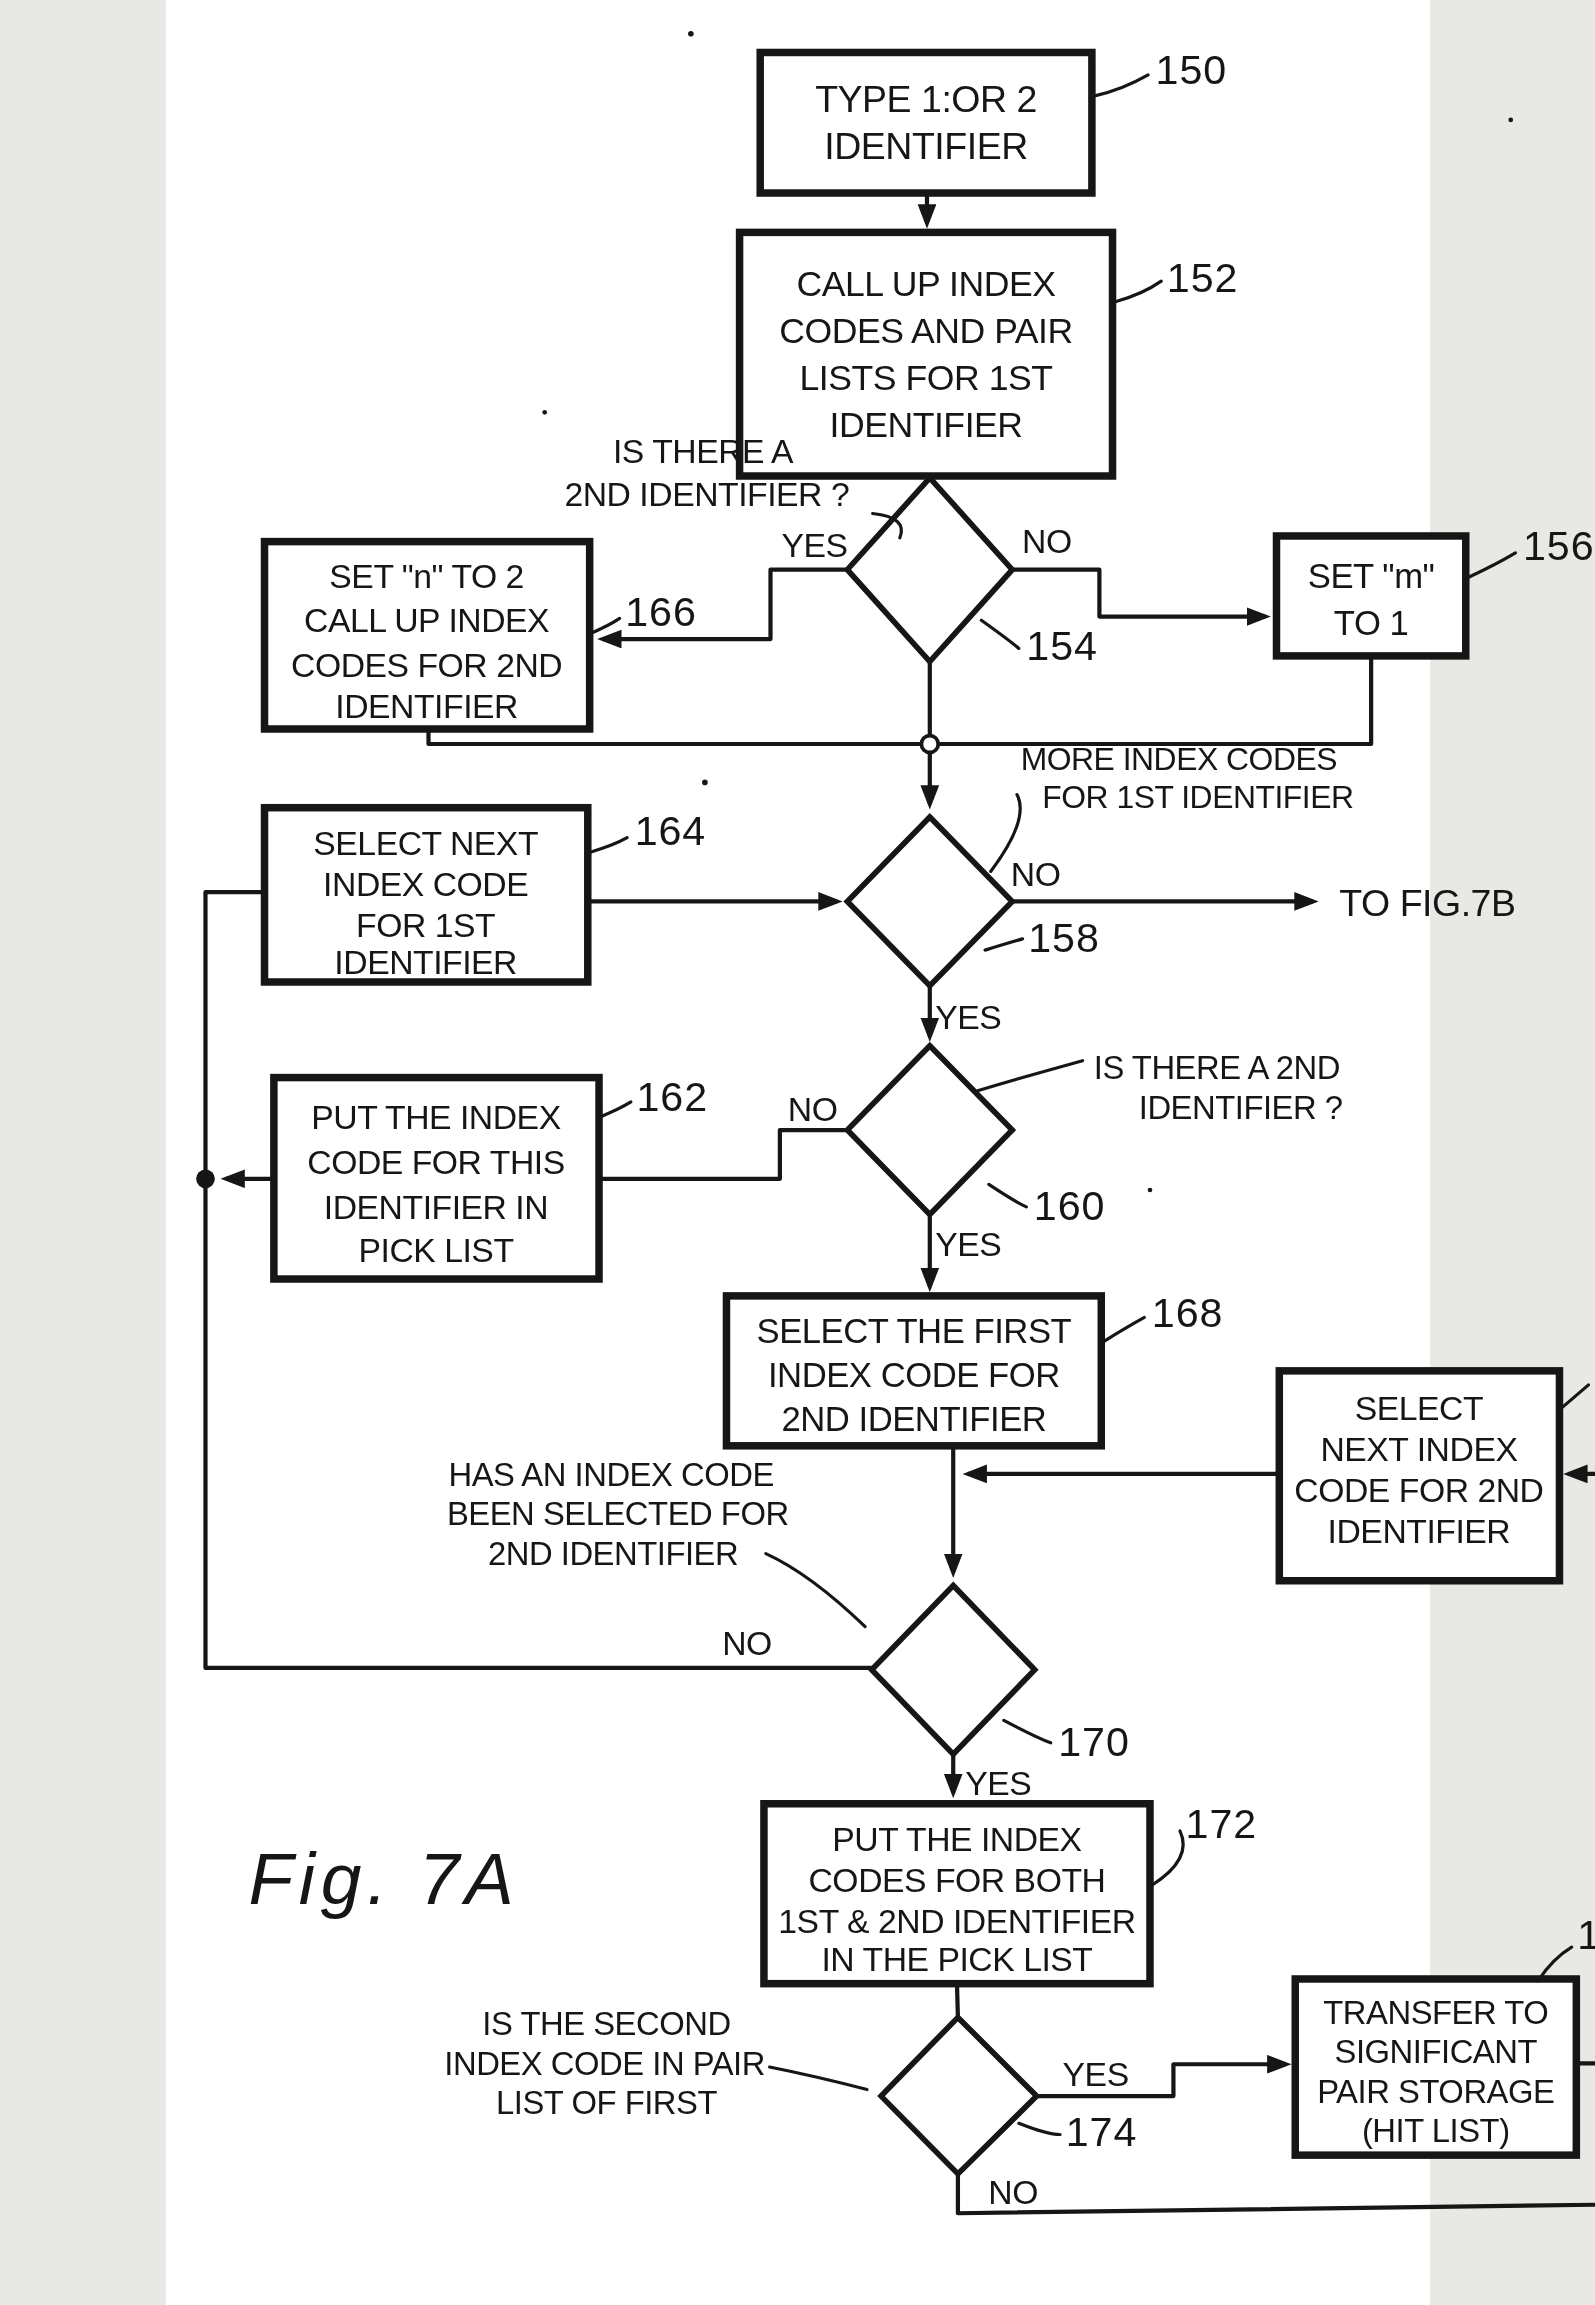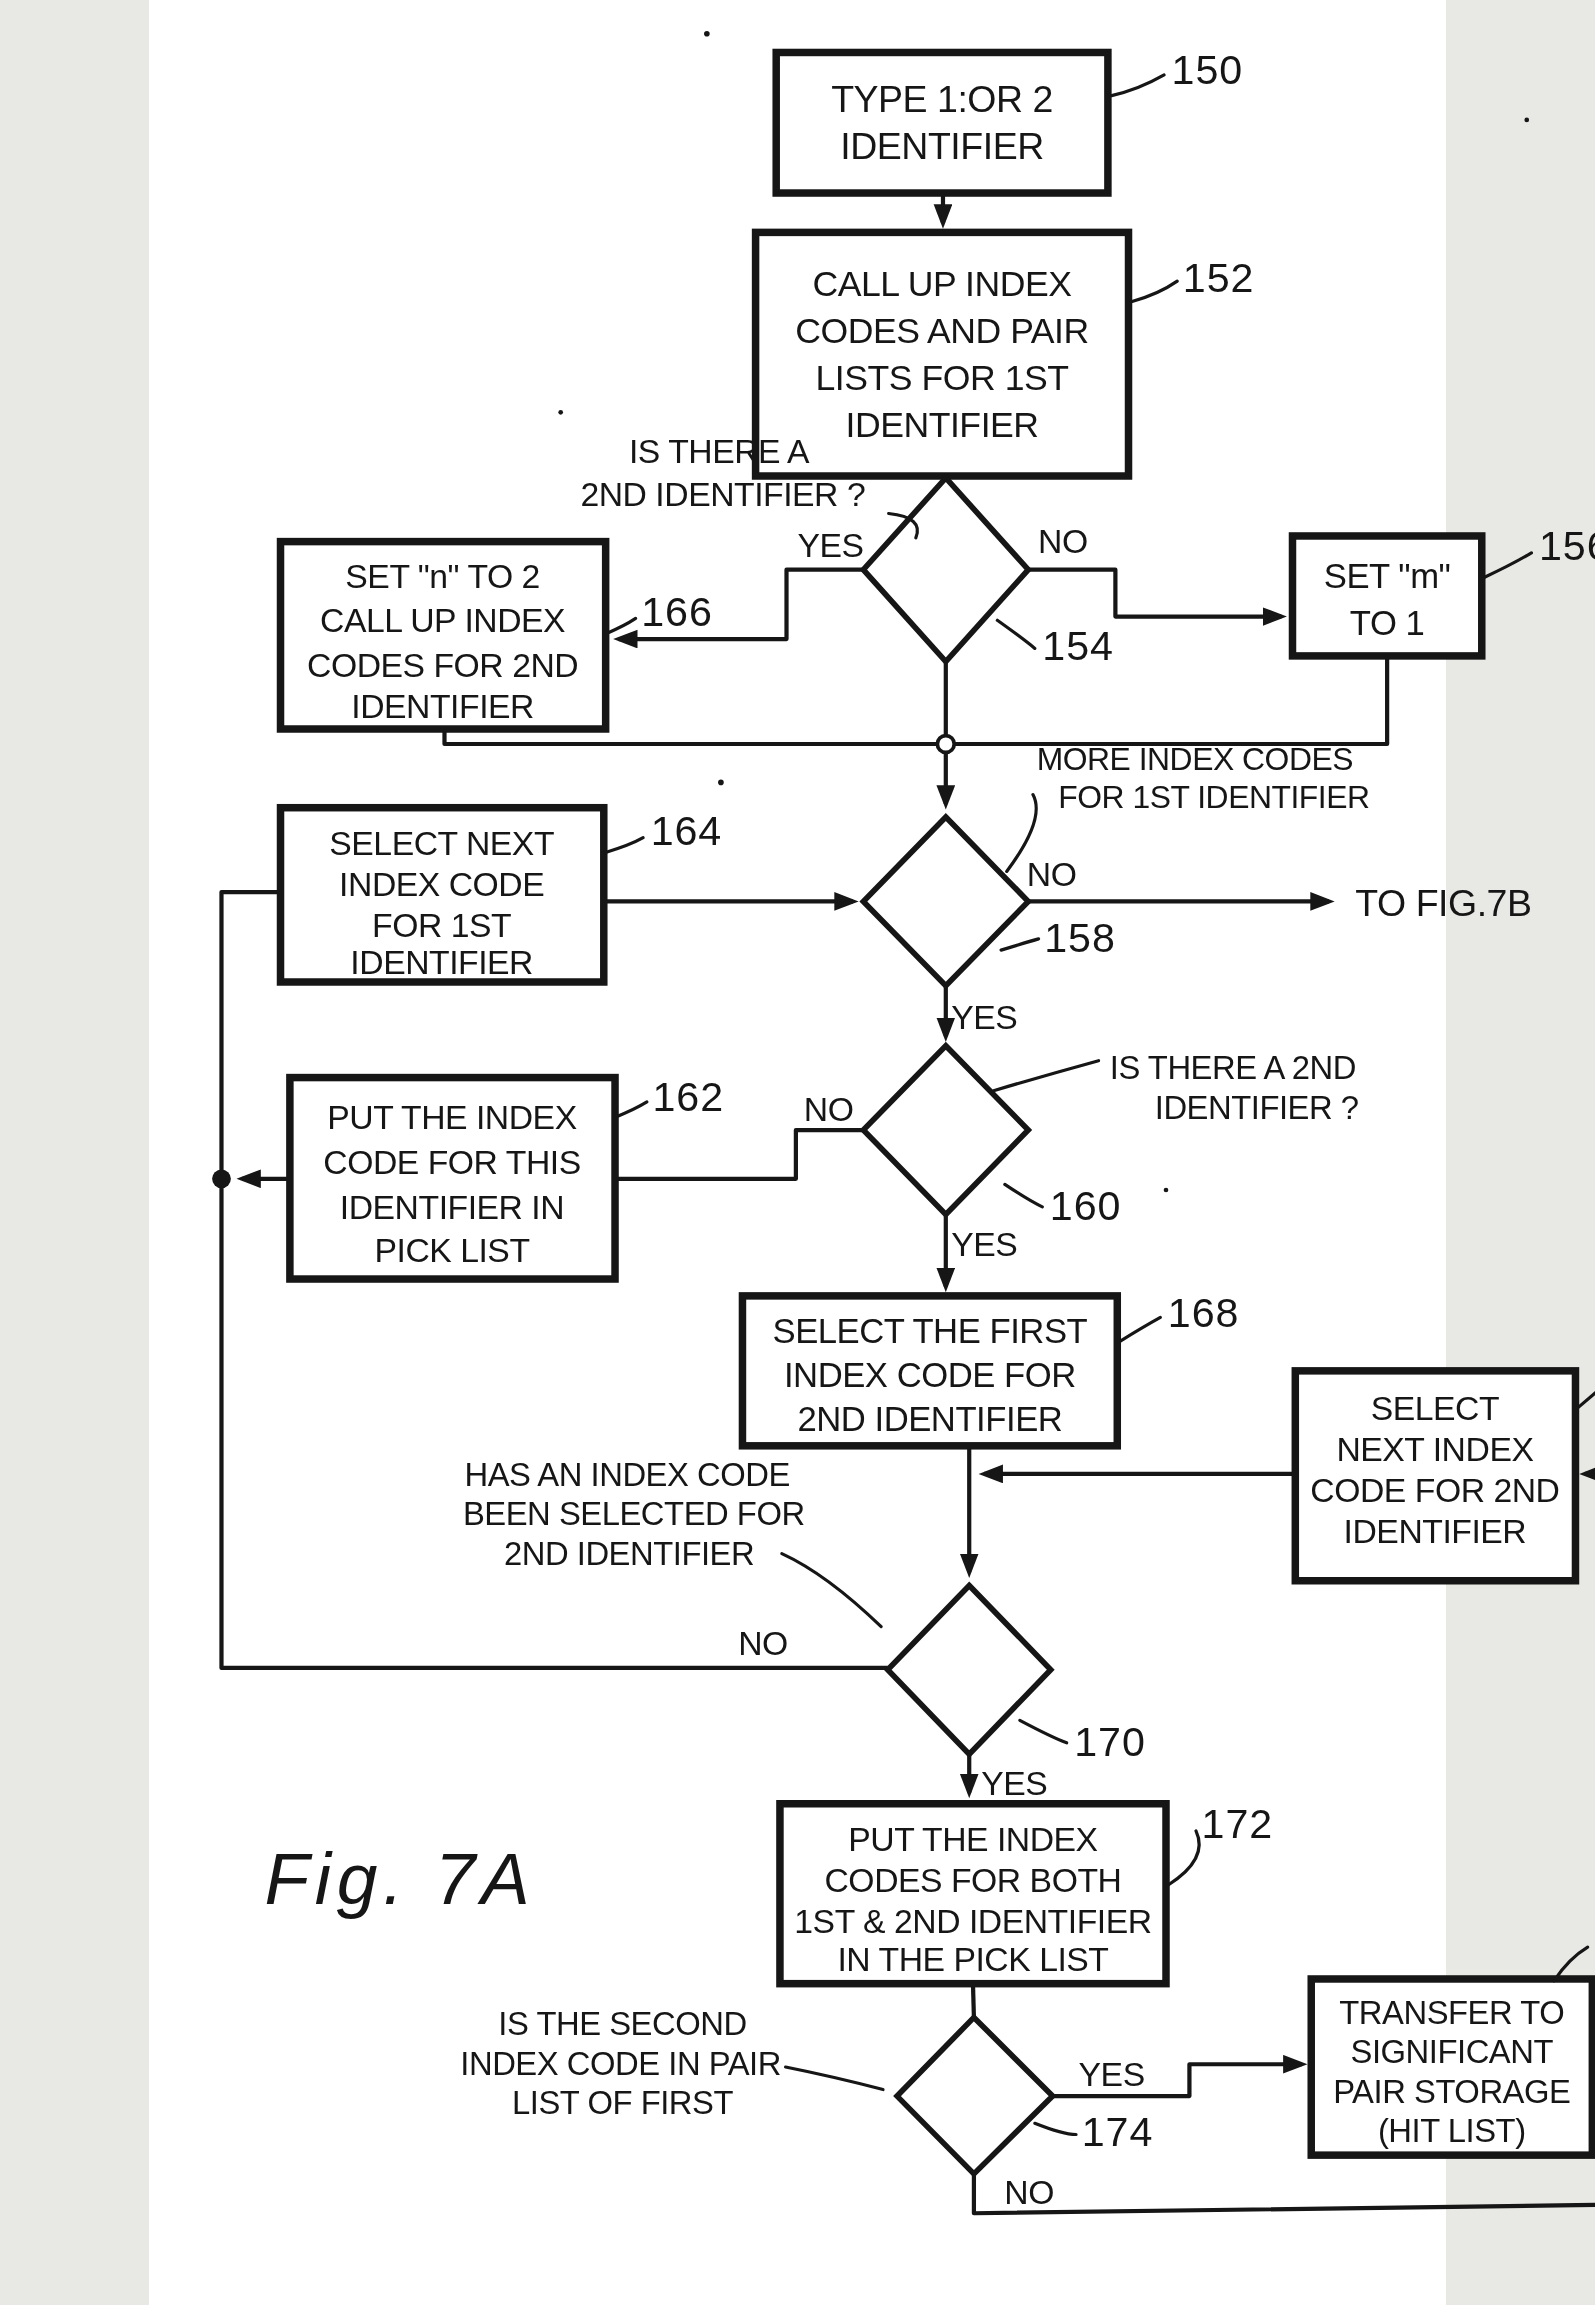--- a/index.html
+++ b/index.html
@@ -1,17 +1,17 @@
 <!DOCTYPE html>
 <html style="font-size:15px"><head>
 <meta charset="utf-8">
 <style>
   html,body{margin:0;padding:0;background:#e8e8e4;}
   .page{width:1264px;height:2306px;background:#ffffff;position:relative;margin:0 auto;
-        font-family:"Liberation Sans",sans-serif;padding-left:33px;}
+        font-family:"Liberation Sans",sans-serif;}
   svg{display:block}
   svg text{font-family:"Liberation Sans",sans-serif;fill:#161616;}
   .bt{text-anchor:middle;}
   .lt{text-anchor:start;}
   .f34{font-size:34px;letter-spacing:-0.5px;}
   .f35{font-size:35px;letter-spacing:-0.5px;}
   .f36{font-size:36px;letter-spacing:-0.5px;}
   .f37{font-size:37px;letter-spacing:-0.5px;}
   .f38{font-size:38px;letter-spacing:-0.5px;}
   .f40{font-size:40px;letter-spacing:-0.5px;}

